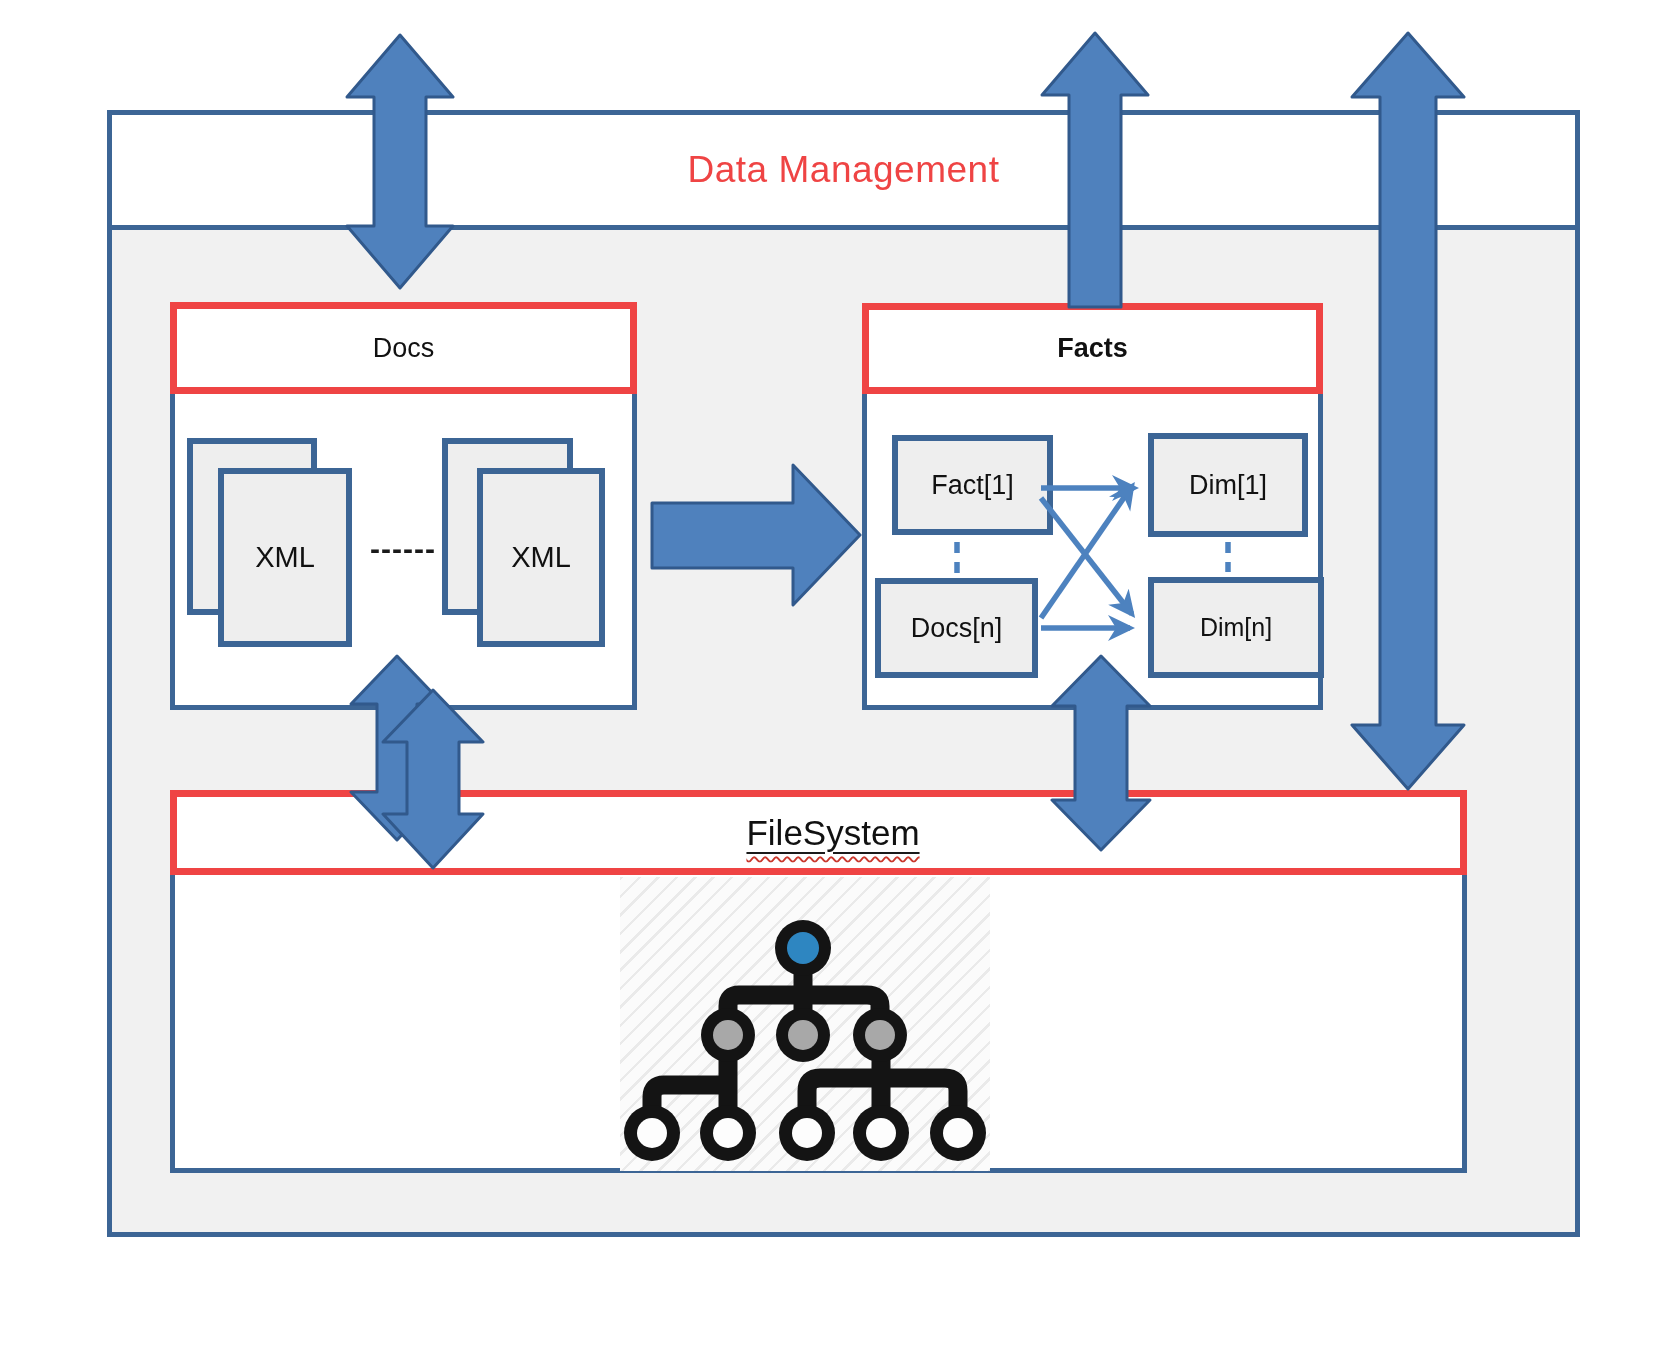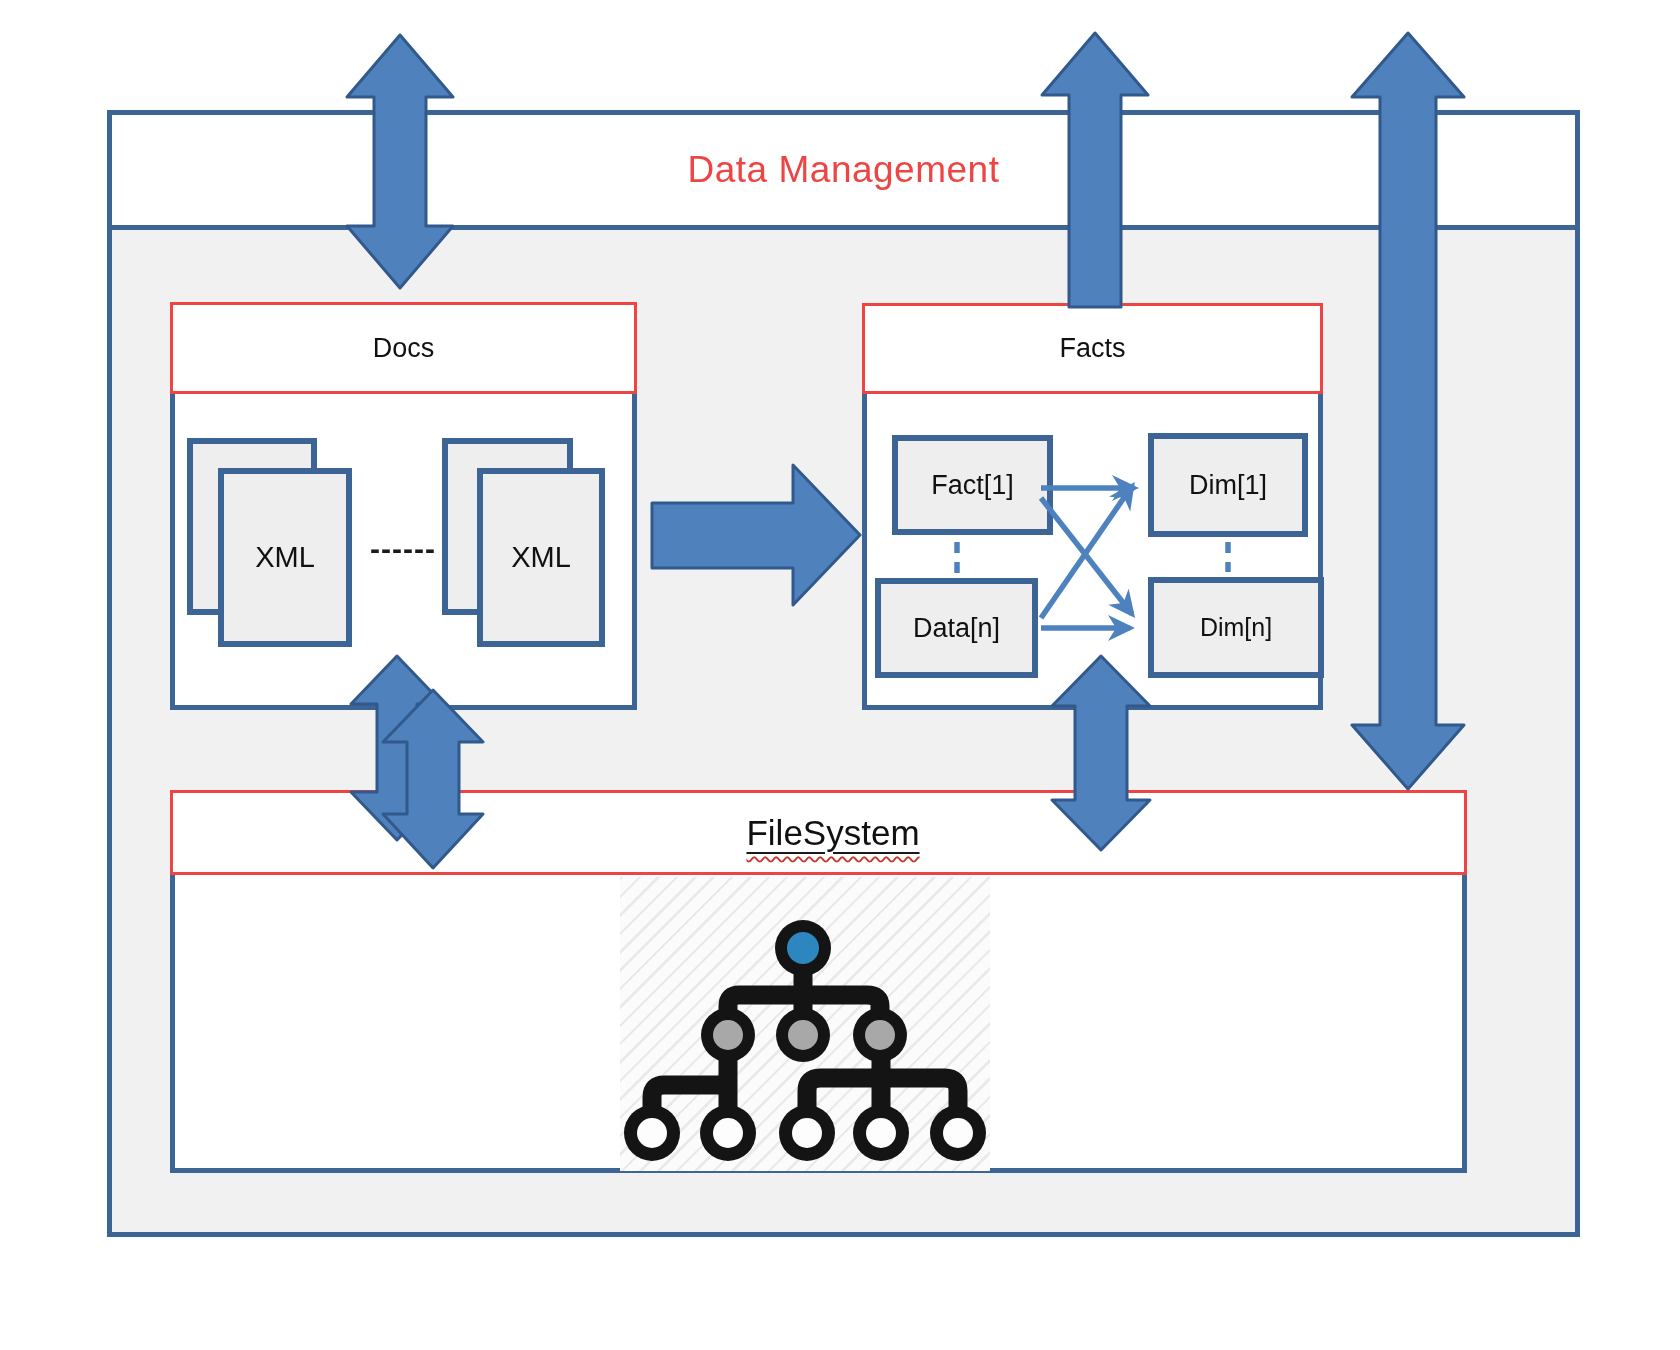--- a/index.html
+++ b/index.html
@@ -6,25 +6,25 @@
   #canvas{
     position:relative;width:1680px;height:1350px;background:#ffffff;overflow:hidden;
     font-family:"Liberation Sans", sans-serif;color:#111;
   }
   .abs{position:absolute;box-sizing:border-box;}
   .outer{left:107px;top:110px;width:1473px;height:1127px;background:#f1f1f1;border:5px solid #3c6595;}
   .banner{left:107px;top:110px;width:1473px;height:120px;background:#ffffff;border:5px solid #3c6595;
           display:flex;align-items:center;justify-content:center;}
   .banner .title{font-size:37px;letter-spacing:0.5px;color:#ef4444;}
   .panel{background:#ffffff;border:5px solid #3c6595;}
-  .panel-header{background:#ffffff;border:3px solid #ef4444;display:flex;align-items:center;justify-content:center;}
+  .panel-header{background:#ffffff;border:7px solid #ef4444;display:flex;align-items:center;justify-content:center;}
   .docs{left:170px;top:302px;width:467px;height:408px;}
   .docs-header{left:170px;top:302px;width:467px;height:92px;font-size:27px;}
   .facts{left:862px;top:303px;width:461px;height:407px;}
-  .facts-header{left:862px;top:303px;width:461px;height:91px;font-size:27px;}
+  .facts-header{left:862px;top:303px;width:461px;height:91px;font-size:27px;font-weight:bold;}
   .fs{left:170px;top:790px;width:1297px;height:383px;}
   .fs-header{left:170px;top:790px;width:1297px;height:85px;font-size:35px;padding-left:29px;}
   .fs-underline{text-decoration:underline solid #1a1a1a 2px;text-underline-offset:7px;}
   .fs-wavy{text-decoration:underline wavy #c9372c 2px;text-underline-offset:11px;}
   .hatch{left:620px;top:877px;width:370px;height:294px;
          background:repeating-linear-gradient(135deg,#eaeaea 0 2.5px,#fbfbfb 2.5px 13px);}
   .card{background:#eeeeee;border:6px solid #3c6595;display:flex;align-items:center;justify-content:center;}
   .xml-b1{left:187px;top:438px;width:130px;height:177px;}
   .xml-f1{left:218px;top:468px;width:134px;height:179px;font-size:29px;}
   .xml-b2{left:442px;top:438px;width:131px;height:177px;}
@@ -67,21 +67,21 @@
   <div class="abs sep">------</div>
 
   <div class="abs panel facts"></div>
   <div class="abs panel-header facts-header">
     <span>Facts</span>
   </div>
   <div class="abs card fact1">
     <span>Fact[1]</span>
   </div>
   <div class="abs card factn">
-    <span>Data[n]</span>
+    <span>Docs[n]</span>
   </div>
   <div class="abs card dim1">
     <span>Dim[1]</span>
   </div>
   <div class="abs card dimn">
     <span>Dim[n]</span>
   </div>
 
   <div class="abs panel fs"></div>
   <div class="abs panel-header fs-header">

